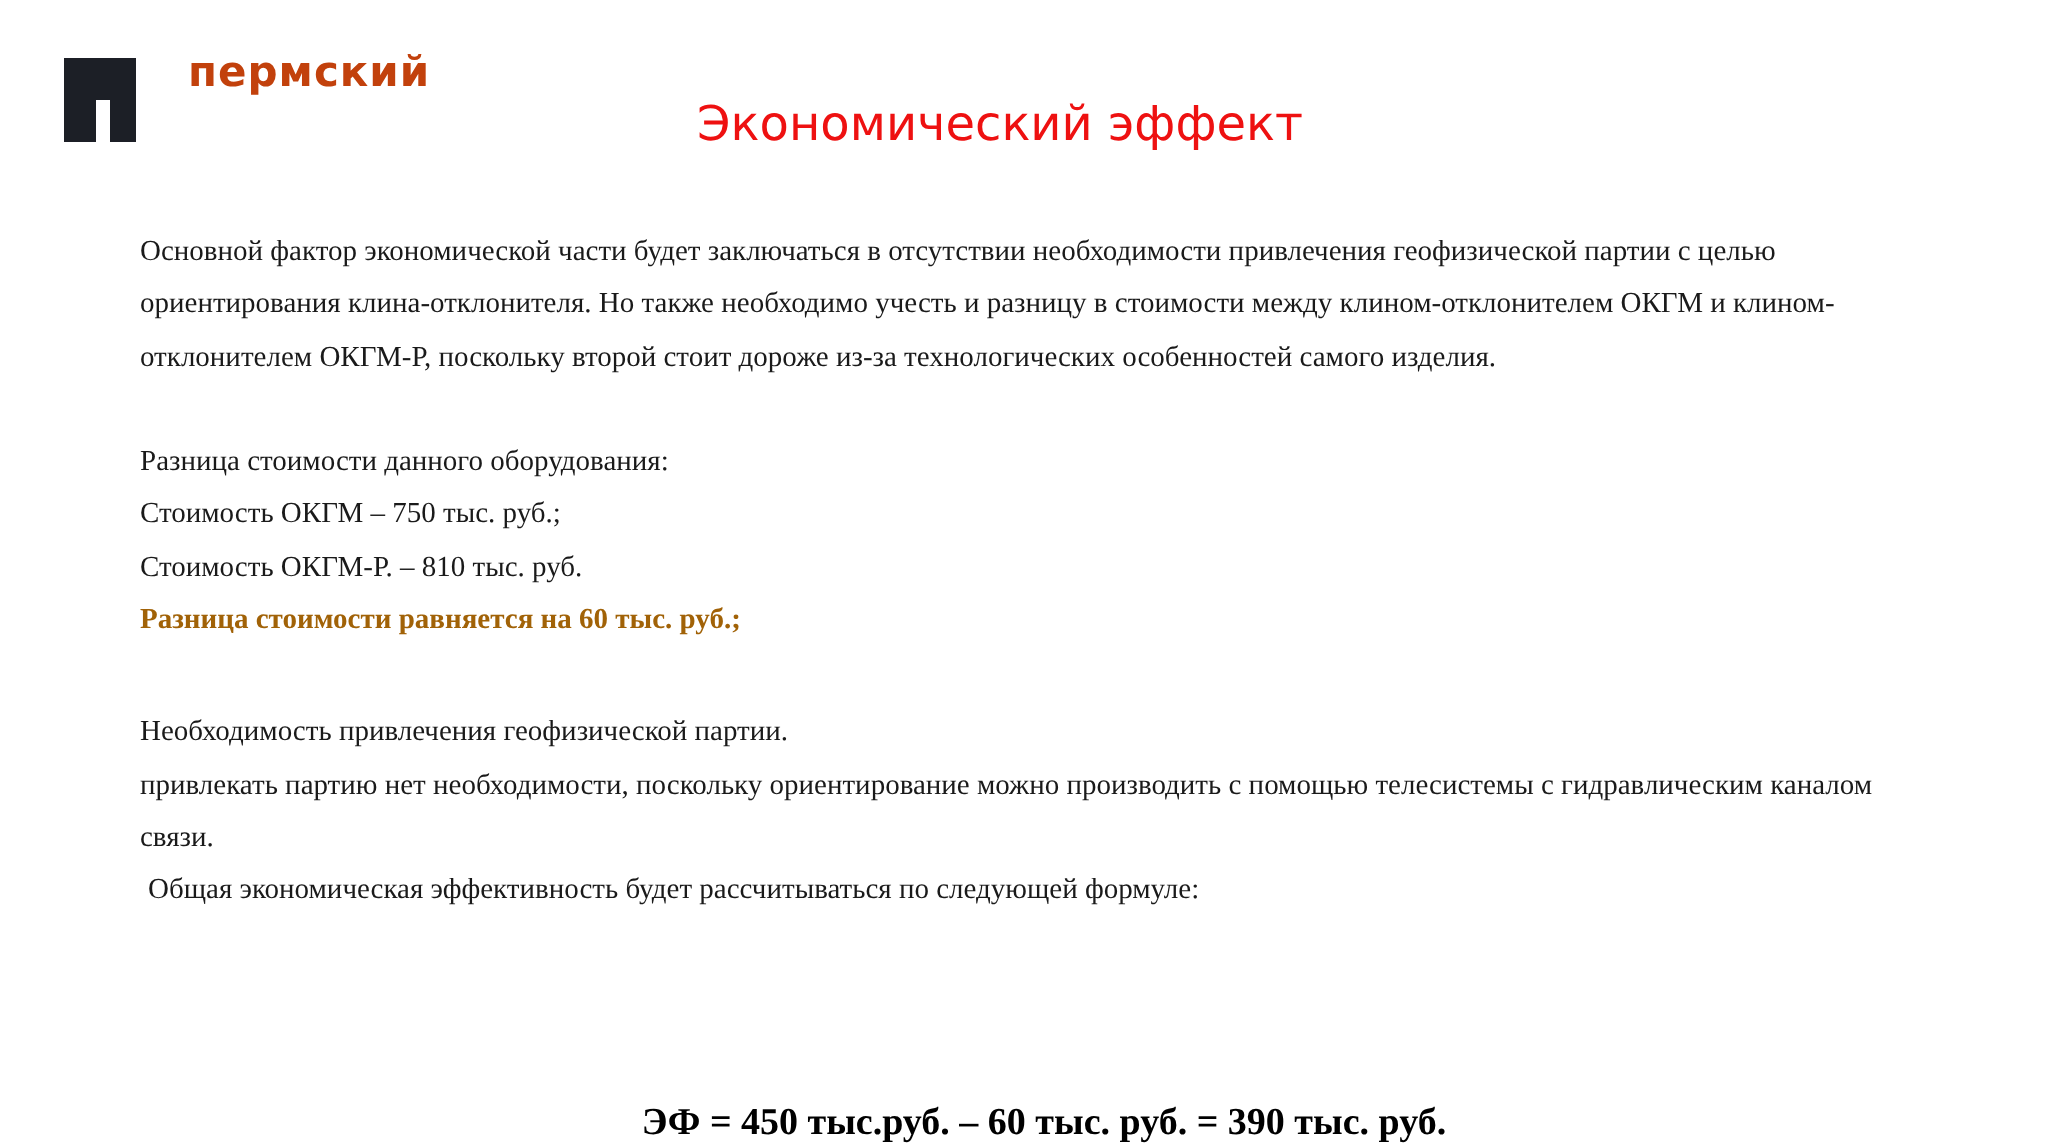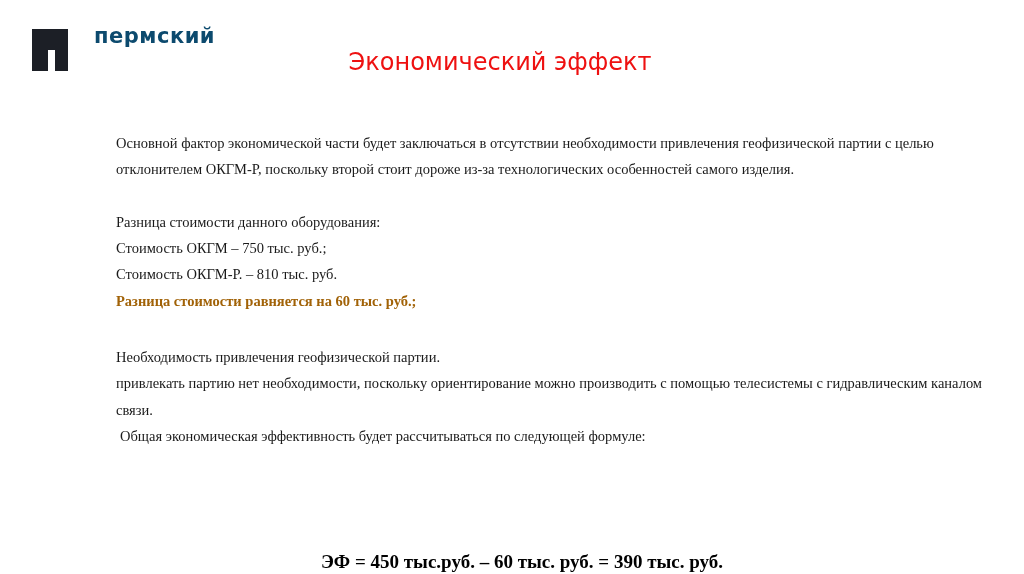--- a/index.html
+++ b/index.html
@@ -35,45 +35,44 @@
       height: 21px;
       background: #ffffff;
     }
     .logo-text {
       margin-left: 26px;
       margin-top: -5px;
       font-family: "DejaVu Sans", sans-serif;
       font-weight: bold;
       font-size: 21px;
       line-height: 25px;
-      color: #0c4a6e;
+      color: #c2410c;
       letter-spacing: 0.5px;
     }
     .title {
       position: absolute;
       left: 0;
       width: 996px;
       top: 48px;
       text-align: center;
       font-family: "DejaVu Sans", sans-serif;
       font-size: 24px;
       color: #ee1111;
       padding-left: 4px;
       box-sizing: border-box;
     }
     .body-text {
       position: absolute;
       left: 70px;
-      top: 130px;
+      top: 113px;
       width: 905px;
       font-family: "Liberation Serif", serif;
       font-size: 14.5px;
       line-height: 26.3px;
       color: #1a1a1a;
-      margin-left: 46px;
     }
     .body-text p {
       margin: 0;
     }
     .blank {
       height: 26.3px;
     }
     .bold {
       font-weight: bold;
       color: #a16207;
@@ -106,20 +105,21 @@
   <div class="logo-mark"></div>
   <div class="logo-text">
     <div>пермский</div>
   </div>
 </div>
 
 <div class="title">Экономический эффект</div>
 
 <div class="body-text">
   <p>Основной фактор экономической части будет заключаться в отсутствии необходимости привлечения геофизической партии с целью</p>
+  <p>ориентирования клина-отклонителя. Но также необходимо учесть и разницу в стоимости между клином-отклонителем ОКГМ и клином-</p>
   <p>отклонителем ОКГМ-Р, поскольку второй стоит дороже из-за технологических особенностей самого изделия.</p>
   <div class="blank"></div>
   <p>Разница стоимости данного оборудования:</p>
   <p>Стоимость ОКГМ – 750 тыс. руб.;</p>
   <p>Стоимость ОКГМ-Р. – 810 тыс. руб.</p>
   <p class="bold">Разница стоимости равняется на 60 тыс. руб.;</p>
   <div class="gap2"></div>
   <p>Необходимость привлечения геофизической партии.</p>
   <p>привлекать партию нет необходимости, поскольку ориентирование можно производить с помощью телесистемы с гидравлическим каналом</p>
   <p>связи.</p>

